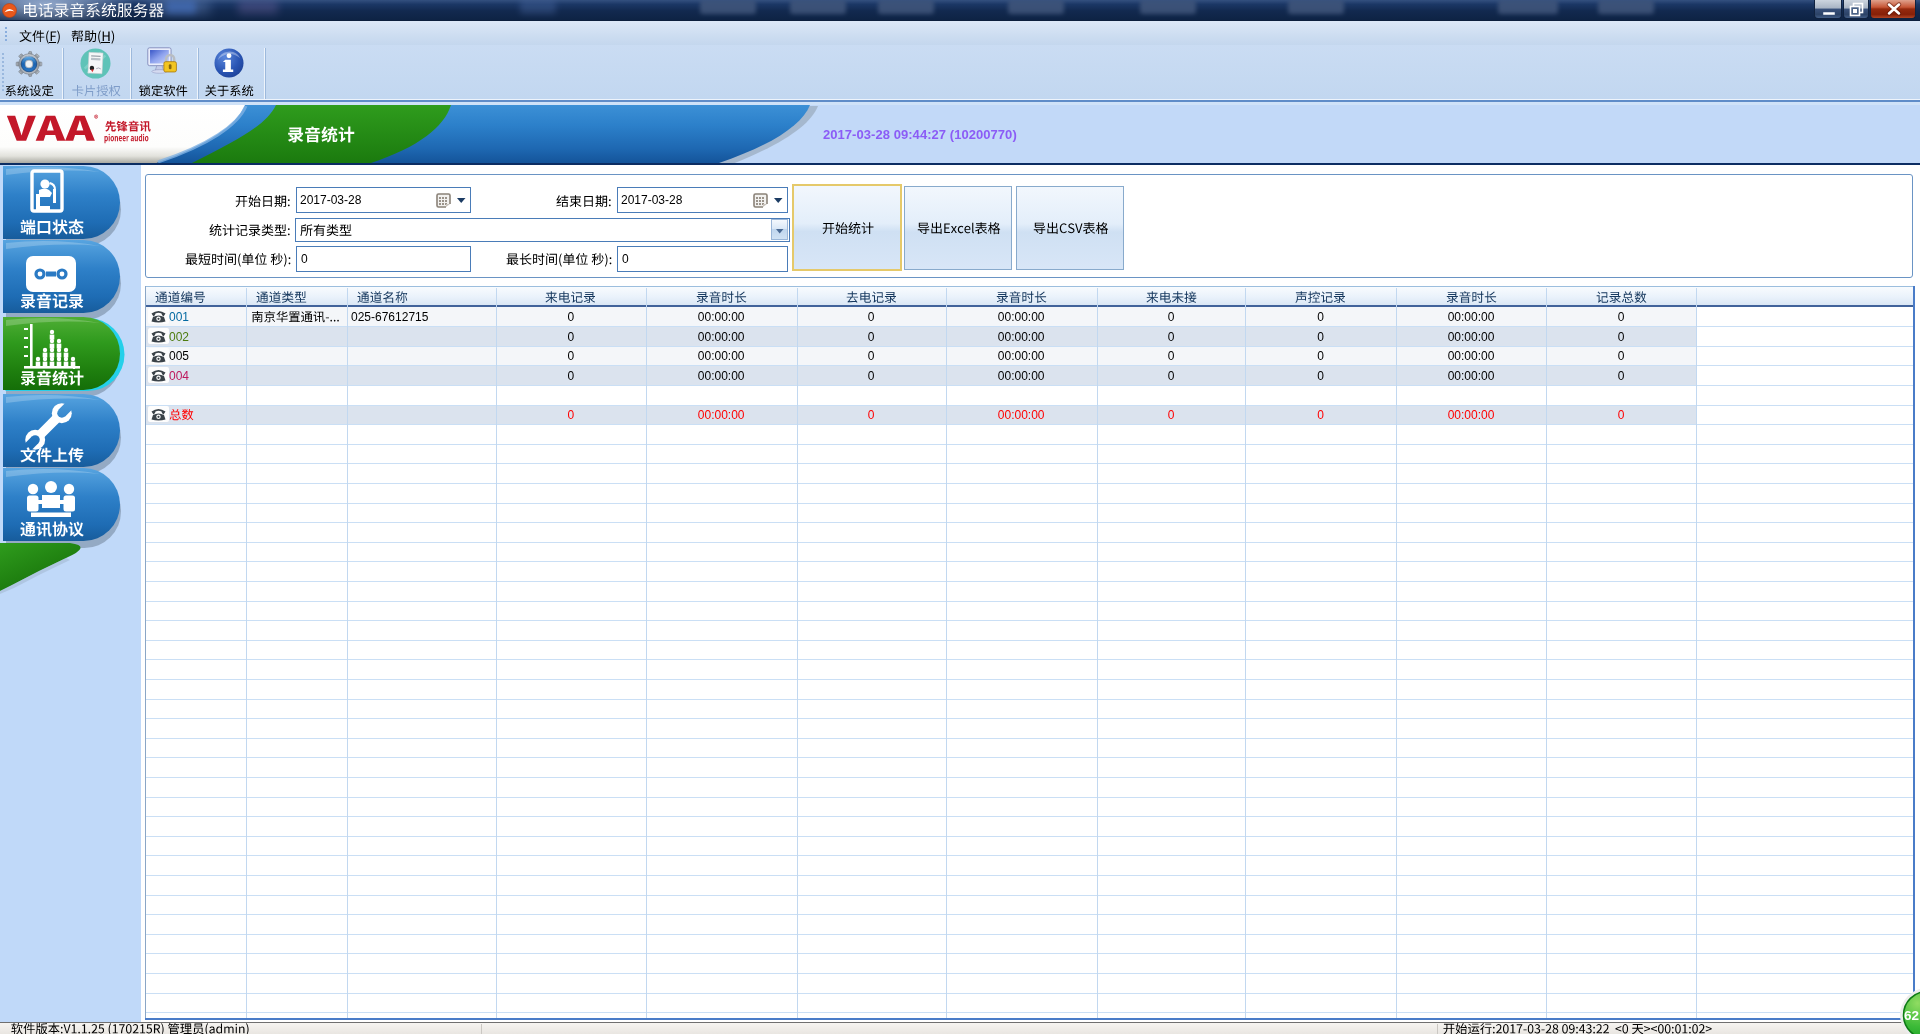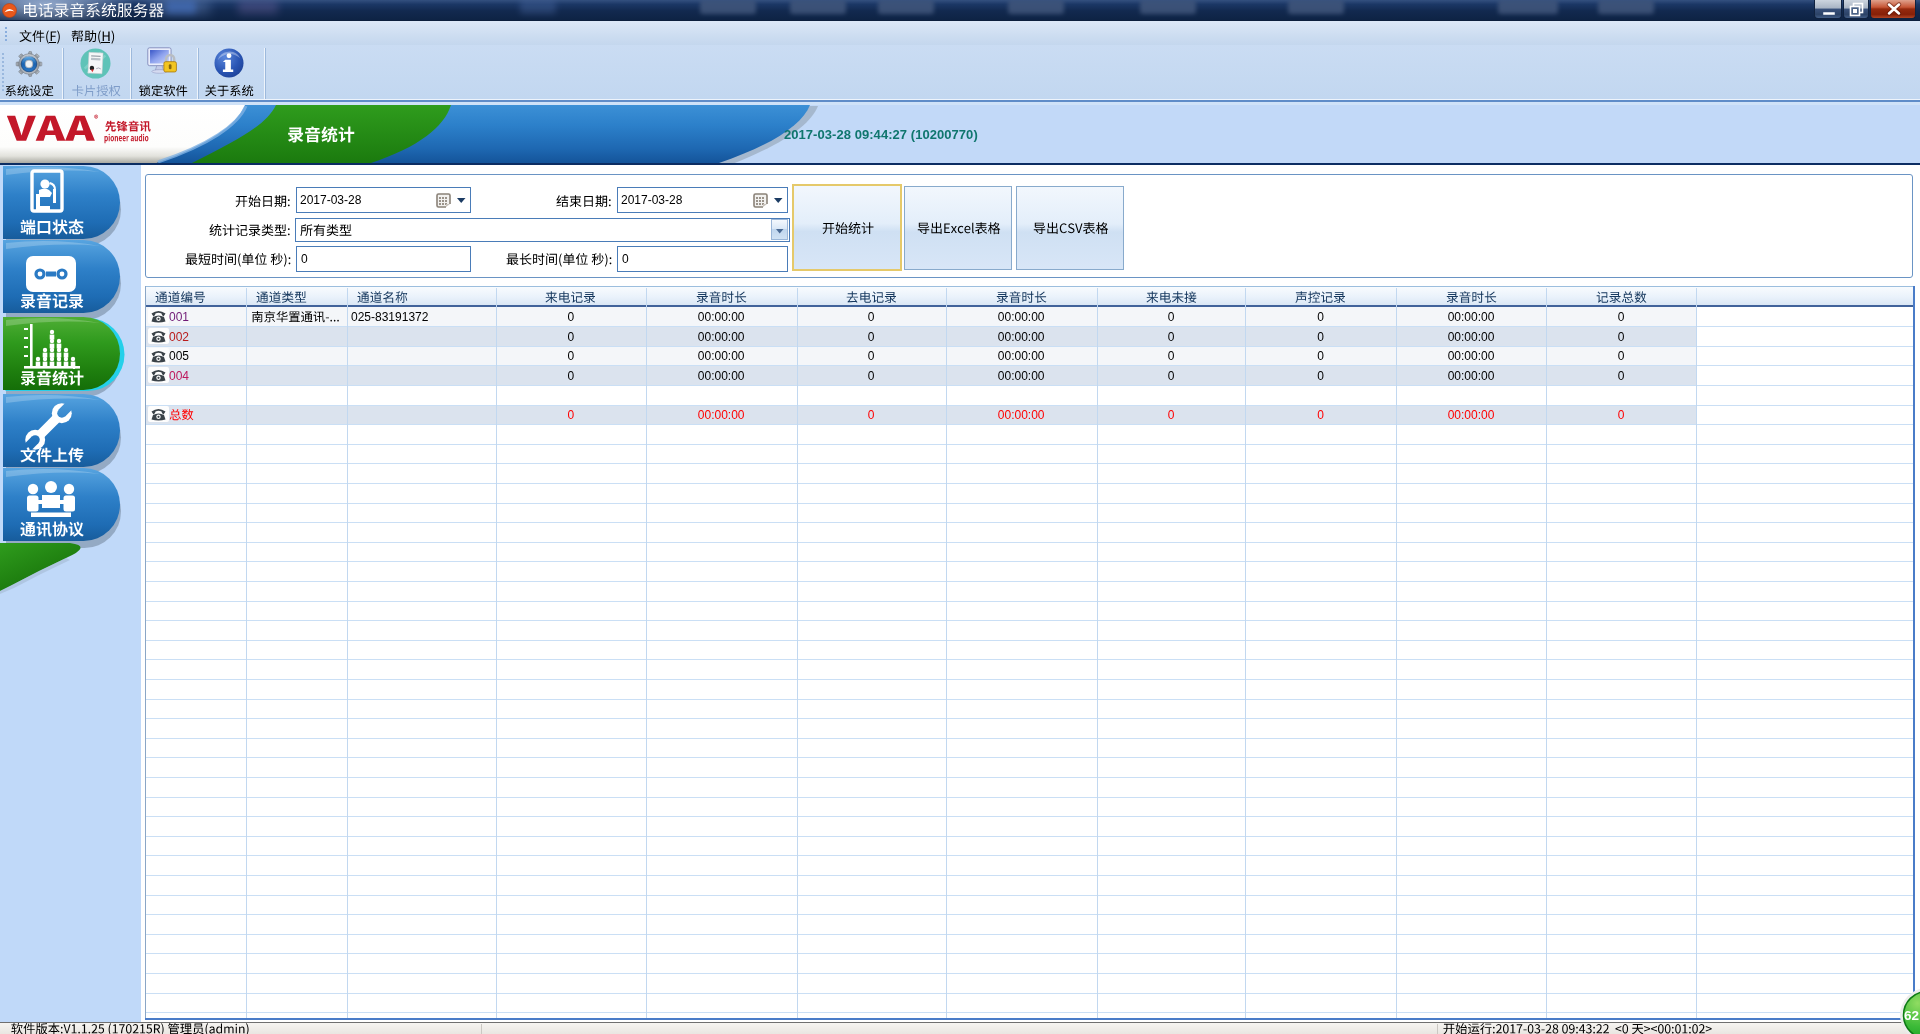--- a/index.html
+++ b/index.html
@@ -208,21 +208,21 @@
 <rect width="1920" height="58" fill="#c2d9f8"></rect>
 <path d="M812,0 C804,20 774,40 716,62 L140,62 L140,0 Z" fill="#8e9cab" opacity=".55" transform="translate(6,1)"></path>
 <path d="M245,0 L810,0 C802,20 772,40 719,58 L156,58 Z" fill="url(#bb)"></path>
 <path d="M276,0 L451,0 C444,22 419,42 371,58 L192,58 C240,34 266,20 276,0 Z" fill="url(#bg2)"></path>
 <path d="M0,0 L245,0 C237,20 208,40 156,58 L0,58 Z" fill="url(#bw)"></path>
 <path d="M246,1 C238,20 209,40 158,57" stroke="#7fb2e4" stroke-width="3" fill="none" opacity=".8"></path>
 </svg>
     <svg class="tp " style="left:287.0px;top:123.5px" width="70" height="22" viewBox="0 -17.0 70 22.1">
       <path d="M1 -8.1H16V-6.3H1ZM7.4 -7.1H9.5V-0.4Q9.5 0.3 9.3 0.7Q9.1 1.1 8.6 1.3Q8.1 1.5 7.3 1.5Q6.6 1.6 5.7 1.6Q5.6 1.2 5.4 0.7Q5.2 0.2 5 -0.2Q5.4 -0.1 5.8 -0.1Q6.2 -0.1 6.6 -0.1Q6.9 -0.1 7 -0.1Q7.2 -0.1 7.3 -0.2Q7.4 -0.3 7.4 -0.4ZM9.2 -6.6Q9.8 -5.2 10.8 -4.1Q11.8 -3 13.2 -2.2Q14.6 -1.3 16.2 -0.9Q16 -0.7 15.8 -0.4Q15.5 -0.1 15.3 0.3Q15.1 0.6 14.9 0.9Q13.1 0.3 11.8 -0.7Q10.4 -1.7 9.3 -3Q8.3 -4.4 7.6 -6.1ZM13.5 -6.4 15.2 -5.1Q14.6 -4.6 14 -4.1Q13.3 -3.7 12.7 -3.2Q12 -2.8 11.5 -2.5L10.1 -3.6Q10.6 -4 11.2 -4.4Q11.9 -4.9 12.5 -5.4Q13.1 -5.9 13.5 -6.4ZM2 -5 3.3 -6.3Q3.9 -6 4.5 -5.6Q5.1 -5.3 5.6 -4.9Q6.1 -4.5 6.5 -4.2L5 -2.8Q4.7 -3.1 4.2 -3.5Q3.7 -3.9 3.1 -4.3Q2.5 -4.7 2 -5ZM0.9 -1.2Q1.8 -1.5 2.9 -2Q4.1 -2.4 5.4 -2.9Q6.8 -3.4 8 -3.9L8.5 -2.2Q7.4 -1.7 6.2 -1.2Q5.1 -0.7 4 -0.2Q2.9 0.2 2 0.6ZM2.6 -10.8H12.6V-9H2.6ZM12 -13.6H12.3L12.6 -13.7L14.3 -13.6Q14.3 -12.6 14.2 -11.4Q14.1 -10.3 14.1 -9.3Q14 -8.2 13.9 -7.2L11.7 -7.3Q11.8 -8 11.9 -8.9Q11.9 -9.7 11.9 -10.6Q12 -11.4 12 -12.1Q12 -12.8 12 -13.4ZM2.1 -13.6H12.6V-11.8H2.1Z M18.8 -13.1H32.4V-11.3H18.8ZM17.9 -9.2H33.2V-7.4H17.9ZM21.3 -3.5H29.8V-1.9H21.3ZM21.3 -0.7H29.8V1H21.3ZM20 -6.3H31.2V1.5H29.1V-4.6H22V1.5H20ZM28.1 -11.4 30.4 -10.9Q30.2 -10.5 30 -10Q29.8 -9.6 29.6 -9.2Q29.4 -8.8 29.2 -8.5L27.2 -9Q27.4 -9.3 27.6 -9.8Q27.7 -10.2 27.9 -10.6Q28 -11 28.1 -11.4ZM20.9 -10.9 22.9 -11.3Q23.2 -10.8 23.5 -10.2Q23.7 -9.6 23.8 -9.1L21.7 -8.6Q21.6 -9.1 21.4 -9.8Q21.2 -10.4 20.9 -10.9ZM24 -14.3 26.1 -14.6Q26.4 -14.2 26.7 -13.6Q26.9 -13 27 -12.6L24.8 -12.2Q24.7 -12.6 24.5 -13.2Q24.3 -13.8 24 -14.3Z M46.4 -9.3 48 -10.1Q48.5 -9.5 48.9 -8.8Q49.4 -8.1 49.8 -7.5Q50.2 -6.8 50.4 -6.2L48.7 -5.3Q48.5 -5.9 48.2 -6.6Q47.8 -7.2 47.3 -8Q46.9 -8.7 46.4 -9.3ZM40.7 -12.2H50.3V-10.4H40.7ZM45.6 -5.9H47.6V-1.1Q47.6 -0.7 47.6 -0.6Q47.7 -0.5 47.9 -0.5Q47.9 -0.5 48 -0.5Q48.1 -0.5 48.3 -0.5Q48.4 -0.5 48.4 -0.5Q48.6 -0.5 48.7 -0.7Q48.7 -0.8 48.8 -1.4Q48.8 -1.9 48.8 -3Q49.1 -2.8 49.6 -2.5Q50.2 -2.3 50.5 -2.2Q50.5 -0.9 50.3 -0.1Q50.1 0.6 49.7 0.9Q49.3 1.2 48.6 1.2Q48.5 1.2 48.4 1.2Q48.2 1.2 48 1.2Q47.9 1.2 47.7 1.2Q47.6 1.2 47.5 1.2Q46.7 1.2 46.3 1Q45.9 0.8 45.7 0.3Q45.6 -0.2 45.6 -1.1ZM42.4 -5.8H44.4Q44.3 -4.5 44.2 -3.4Q44 -2.2 43.6 -1.3Q43.3 -0.4 42.6 0.4Q41.9 1.1 40.7 1.6Q40.6 1.4 40.4 1Q40.2 0.7 39.9 0.4Q39.7 0.1 39.4 -0.1Q40.4 -0.5 41 -1Q41.5 -1.6 41.8 -2.3Q42.1 -3 42.2 -3.9Q42.3 -4.8 42.4 -5.8ZM40.9 -5.6 40.9 -7.1 41.9 -7.7 48.3 -8.2Q48.3 -7.8 48.4 -7.4Q48.5 -6.9 48.5 -6.6Q46.7 -6.4 45.4 -6.3Q44.2 -6.1 43.4 -6Q42.6 -5.9 42.1 -5.9Q41.6 -5.8 41.4 -5.7Q41.1 -5.7 40.9 -5.6ZM43.9 -14 45.8 -14.5Q46 -14.1 46.3 -13.5Q46.5 -12.9 46.6 -12.5L44.6 -12Q44.5 -12.4 44.3 -13Q44.1 -13.5 43.9 -14ZM40.9 -5.6Q40.9 -5.8 40.8 -6.2Q40.7 -6.6 40.5 -7Q40.4 -7.3 40.3 -7.5Q40.6 -7.6 41 -7.7Q41.3 -7.9 41.6 -8.1Q41.7 -8.3 42.1 -8.7Q42.4 -9.1 42.9 -9.7Q43.3 -10.2 43.7 -10.7Q44 -11.2 44.3 -11.6H46.7Q46.3 -11.1 45.8 -10.4Q45.4 -9.8 44.9 -9.1Q44.4 -8.4 43.9 -7.8Q43.4 -7.3 43 -6.8Q43 -6.8 42.8 -6.8Q42.6 -6.7 42.3 -6.5Q42 -6.4 41.7 -6.2Q41.4 -6.1 41.1 -5.9Q40.9 -5.7 40.9 -5.6ZM35.1 -2.9Q35.1 -3.1 35 -3.4Q34.9 -3.8 34.7 -4.1Q34.6 -4.5 34.5 -4.8Q34.8 -4.8 35.1 -5.1Q35.4 -5.4 35.8 -5.9Q36 -6.1 36.4 -6.6Q36.8 -7.1 37.3 -7.8Q37.8 -8.5 38.3 -9.4Q38.7 -10.2 39.1 -11L40.9 -9.9Q40 -8.3 38.8 -6.7Q37.7 -5.1 36.5 -3.9V-3.9Q36.5 -3.9 36.3 -3.8Q36.1 -3.7 35.8 -3.5Q35.5 -3.4 35.3 -3.2Q35.1 -3 35.1 -2.9ZM35.1 -2.9 35 -4.6 35.8 -5.2 40.4 -6.1Q40.3 -5.7 40.3 -5.2Q40.3 -4.6 40.4 -4.3Q38.8 -4 37.9 -3.7Q36.9 -3.5 36.4 -3.4Q35.9 -3.2 35.6 -3.1Q35.3 -3 35.1 -2.9ZM35 -7Q35 -7.2 34.9 -7.6Q34.7 -8 34.6 -8.4Q34.4 -8.8 34.3 -9.1Q34.6 -9.1 34.8 -9.4Q35.1 -9.7 35.3 -10.1Q35.5 -10.3 35.7 -10.7Q36 -11.2 36.3 -11.8Q36.6 -12.4 36.9 -13.2Q37.1 -13.9 37.4 -14.6L39.4 -13.7Q39.1 -12.7 38.5 -11.7Q38 -10.7 37.4 -9.8Q36.8 -8.9 36.2 -8.1V-8.1Q36.2 -8.1 36 -8Q35.8 -7.9 35.6 -7.7Q35.4 -7.5 35.2 -7.3Q35 -7.2 35 -7ZM35 -7 35 -8.5 35.8 -9.1 38.7 -9.3Q38.6 -8.9 38.5 -8.4Q38.5 -7.9 38.5 -7.6Q37.5 -7.5 36.9 -7.4Q36.3 -7.3 35.9 -7.3Q35.6 -7.2 35.4 -7.2Q35.2 -7.1 35 -7ZM34.6 -1.2Q35.3 -1.4 36.2 -1.7Q37.2 -2 38.2 -2.4Q39.3 -2.7 40.3 -3.1L40.7 -1.4Q39.3 -0.8 37.8 -0.2Q36.3 0.4 35.1 0.9Z M53 -13 54.3 -14.3Q54.7 -13.9 55.3 -13.5Q55.8 -13 56.3 -12.6Q56.8 -12.1 57.1 -11.8L55.8 -10.3Q55.5 -10.6 55 -11.1Q54.5 -11.6 54 -12.1Q53.4 -12.6 53 -13ZM54.2 1.4 53.7 -0.5 54.2 -1.2 57.9 -3.8Q58 -3.5 58.1 -3.2Q58.2 -2.8 58.4 -2.5Q58.5 -2.2 58.6 -2Q57.3 -1 56.5 -0.4Q55.7 0.2 55.2 0.5Q54.8 0.9 54.5 1.1Q54.3 1.3 54.2 1.4ZM51.7 -9.2H55.4V-7.2H51.7ZM57.2 -9.1H67.4V-7H57.2ZM61.3 -14.4H63.5V1.5H61.3ZM54.2 1.4Q54.1 1.2 53.9 0.8Q53.8 0.5 53.6 0.1Q53.4 -0.2 53.2 -0.5Q53.5 -0.7 53.8 -1.1Q54.1 -1.5 54.1 -2V-9.2H56.2V-0.5Q56.2 -0.5 56 -0.4Q55.8 -0.3 55.5 -0Q55.2 0.2 54.9 0.4Q54.6 0.7 54.4 1Q54.2 1.2 54.2 1.4Z" fill="#ffffff"></path>
     </svg>
-    <div style="position:absolute;left:784px;top:127px;font:bold 13px 'Liberation Sans',sans-serif;letter-spacing:.05px;color:#0f766e">2017-03-28 09:44:27 (10200770)</div>
+    <div style="position:absolute;left:823px;top:127px;font:bold 13px 'Liberation Sans',sans-serif;letter-spacing:.05px;color:#8b5cf6">2017-03-28 09:44:27 (10200770)</div>
     <svg class="tp " style="left:6.5px;top:107.0px" width="90" height="44" viewBox="0 -34.0 90 44.2">
       <path d="M9.5 0 -0.4 -25.3H8L11.7 -13.8Q12.5 -11.7 13 -9.8Q13.6 -7.8 14.3 -5.7H14.5Q15.2 -7.8 15.8 -9.8Q16.4 -11.7 17.1 -13.8L20.8 -25.3H28.8L19 0Z M28.6 0 38.8 -25.3H48.2L58.4 0H50.1L46 -12.6Q45.4 -14.6 44.7 -16.7Q44.1 -18.8 43.4 -20.8H43.2Q42.7 -18.8 42 -16.7Q41.3 -14.6 40.7 -12.6L36.6 0ZM35.5 -5.8V-10.5H51.4V-5.8Z M58.2 0 68.4 -25.3H77.9L88.1 0H79.8L75.7 -12.6Q75 -14.6 74.4 -16.7Q73.8 -18.8 73.1 -20.8H72.9Q72.3 -18.8 71.7 -16.7Q71 -14.6 70.4 -12.6L66.3 0ZM65.2 -5.8V-10.5H81.1V-5.8Z" fill="#c3182a"></path>
     </svg>
     <svg class="tp " style="left:93.5px;top:112.5px" width="6" height="11" viewBox="0 -8.5 6 11.1">
       <path d="M2.2 -3Q1.7 -3 1.2 -3.3Q0.8 -3.5 0.5 -4Q0.3 -4.4 0.3 -5Q0.3 -5.5 0.5 -6Q0.8 -6.4 1.2 -6.6Q1.7 -6.9 2.2 -6.9Q2.7 -6.9 3.1 -6.6Q3.5 -6.4 3.8 -6Q4.1 -5.5 4.1 -5Q4.1 -4.4 3.8 -4Q3.5 -3.5 3.1 -3.3Q2.7 -3 2.2 -3ZM2.2 -3.5Q2.6 -3.5 2.9 -3.6Q3.2 -3.8 3.4 -4.2Q3.6 -4.5 3.6 -5Q3.6 -5.4 3.4 -5.7Q3.2 -6.1 2.9 -6.3Q2.6 -6.5 2.2 -6.5Q1.8 -6.5 1.5 -6.3Q1.1 -6.1 1 -5.7Q0.8 -5.4 0.8 -5Q0.8 -4.5 1 -4.2Q1.1 -3.8 1.5 -3.6Q1.8 -3.5 2.2 -3.5ZM1.4 -4V-5.9H2.2Q2.6 -5.9 2.8 -5.8Q3 -5.6 3 -5.3Q3 -5.1 2.9 -5Q2.8 -4.8 2.7 -4.8L3.1 -4H2.5L2.2 -4.6H1.9V-4ZM1.9 -5H2.1Q2.3 -5 2.4 -5.1Q2.5 -5.1 2.5 -5.3Q2.5 -5.4 2.4 -5.5Q2.3 -5.5 2.1 -5.5H1.9Z" fill="#c3182a"></path>
     </svg>
     <svg class="tp " style="left:104.0px;top:118.6px" width="50" height="15" viewBox="0 -11.9 50 15.5">
       <path d="M6.7 -4.1H8.2V-0.9Q8.2 -0.6 8.2 -0.5Q8.3 -0.5 8.6 -0.5Q8.7 -0.5 8.8 -0.5Q8.9 -0.5 9.1 -0.5Q9.3 -0.5 9.4 -0.5Q9.5 -0.5 9.6 -0.5Q9.8 -0.5 9.9 -0.6Q10 -0.7 10 -1Q10.1 -1.4 10.1 -2.1Q10.2 -2 10.5 -1.9Q10.7 -1.8 11 -1.7Q11.2 -1.6 11.4 -1.5Q11.3 -0.6 11.2 -0.1Q11 0.5 10.6 0.7Q10.3 0.9 9.8 0.9Q9.7 0.9 9.5 0.9Q9.3 0.9 9.1 0.9Q8.8 0.9 8.7 0.9Q8.5 0.9 8.4 0.9Q7.7 0.9 7.3 0.7Q7 0.6 6.8 0.2Q6.7 -0.2 6.7 -0.9ZM0.7 -5.2H11.3V-3.8H0.7ZM2.6 -8.5H10.3V-7.1H2.6ZM3.5 -4.1H5Q4.9 -3.3 4.7 -2.5Q4.6 -1.7 4.2 -1.1Q3.8 -0.4 3.1 0.2Q2.4 0.7 1.4 1.1Q1.3 0.9 1.1 0.7Q1 0.5 0.8 0.2Q0.6 0 0.5 -0.1Q1.4 -0.4 2 -0.9Q2.6 -1.3 2.9 -1.8Q3.2 -2.3 3.3 -2.9Q3.4 -3.5 3.5 -4.1ZM2.6 -9.9 4.1 -9.7Q3.9 -9 3.6 -8.2Q3.3 -7.4 3 -6.7Q2.7 -6 2.3 -5.5Q2.1 -5.6 1.9 -5.7Q1.6 -5.8 1.4 -6Q1.2 -6.1 1 -6.1Q1.4 -6.6 1.7 -7.3Q2 -7.9 2.2 -8.6Q2.5 -9.3 2.6 -9.9ZM5.2 -10.1H6.7V-4.8H5.2Z M17.2 -2.7H22.4V-1.7H17.2ZM16.6 -1.2H23.1V-0.1H16.6ZM17 -4.2H22.6V-3.2H17ZM19.1 -4.9H20.5V1.1H19.1ZM18.9 -9H21.6V-7.9H18.3ZM21.3 -9H21.5L21.8 -9L22.6 -8.6Q22.2 -7.7 21.6 -7Q21 -6.3 20.3 -5.8Q19.5 -5.2 18.6 -4.9Q17.7 -4.5 16.8 -4.2Q16.7 -4.5 16.5 -4.8Q16.3 -5.1 16.1 -5.3Q17 -5.5 17.8 -5.8Q18.6 -6.1 19.3 -6.5Q19.9 -7 20.5 -7.5Q21 -8.1 21.3 -8.8ZM18.7 -8Q19.2 -7.4 19.9 -6.9Q20.7 -6.3 21.6 -6Q22.6 -5.6 23.6 -5.4Q23.5 -5.2 23.3 -5Q23.2 -4.8 23 -4.6Q22.9 -4.4 22.8 -4.2Q21.7 -4.5 20.7 -5Q19.7 -5.5 19 -6.1Q18.2 -6.8 17.6 -7.6ZM18.9 -10.1 20.1 -9.7Q19.6 -8.7 18.8 -7.8Q18 -6.9 17.1 -6.4Q17 -6.5 16.9 -6.7Q16.7 -6.9 16.5 -7.1Q16.4 -7.3 16.3 -7.4Q17.1 -7.8 17.8 -8.6Q18.5 -9.3 18.9 -10.1ZM13.5 -10.1 14.7 -9.7Q14.5 -9 14.2 -8.4Q14 -7.7 13.6 -7.1Q13.2 -6.4 12.8 -6Q12.8 -6.1 12.7 -6.4Q12.5 -6.7 12.4 -6.9Q12.3 -7.2 12.2 -7.4Q12.6 -7.9 12.9 -8.6Q13.3 -9.3 13.5 -10.1ZM13.7 -9H16.5V-7.7H13.5ZM13.9 1 13.6 -0.3 14 -0.8 16.4 -2.4Q16.5 -2.1 16.6 -1.7Q16.7 -1.4 16.8 -1.1Q15.9 -0.6 15.4 -0.2Q14.9 0.2 14.6 0.4Q14.3 0.6 14.2 0.8Q14 0.9 13.9 1ZM13.2 -6.7H16.2V-5.5H13.2ZM12.5 -4.3H16.5V-3H12.5ZM13.9 1Q13.9 0.8 13.8 0.6Q13.7 0.4 13.5 0.1Q13.4 -0.1 13.3 -0.2Q13.5 -0.4 13.7 -0.6Q13.9 -0.9 13.9 -1.3V-6.5H15.2V-0.3Q15.2 -0.3 15 -0.1Q14.8 -0 14.6 0.2Q14.3 0.4 14.1 0.6Q13.9 0.8 13.9 1Z M25.1 -9.1H34.6V-7.9H25.1ZM24.4 -6.4H35.1V-5.1H24.4ZM26.8 -2.4H32.7V-1.4H26.8ZM26.8 -0.5H32.7V0.7H26.8ZM25.9 -4.4H33.8V1.1H32.3V-3.2H27.3V1.1H25.9ZM31.6 -8 33.2 -7.7Q33 -7.3 32.9 -7Q32.7 -6.7 32.6 -6.5Q32.5 -6.2 32.3 -6L31 -6.3Q31.1 -6.5 31.2 -6.8Q31.3 -7.1 31.4 -7.4Q31.5 -7.7 31.6 -8ZM26.5 -7.7 27.9 -7.9Q28.2 -7.6 28.3 -7.1Q28.5 -6.7 28.6 -6.4L27.1 -6Q27 -6.4 26.9 -6.8Q26.7 -7.3 26.5 -7.7ZM28.7 -10 30.2 -10.2Q30.4 -9.9 30.6 -9.5Q30.7 -9.1 30.8 -8.8L29.2 -8.5Q29.2 -8.8 29 -9.3Q28.9 -9.7 28.7 -10Z M36.7 -9.1 37.7 -9.9Q38 -9.6 38.3 -9.3Q38.6 -9 38.9 -8.6Q39.2 -8.3 39.4 -8L38.4 -7.1Q38.2 -7.4 37.9 -7.7Q37.6 -8.1 37.3 -8.4Q37 -8.8 36.7 -9.1ZM37.6 0.9 37.3 -0.5 37.5 -0.9 39.9 -2.9Q40 -2.6 40.1 -2.3Q40.3 -1.9 40.4 -1.7Q39.6 -1 39.1 -0.6Q38.6 -0.1 38.3 0.2Q38 0.4 37.8 0.6Q37.7 0.7 37.6 0.9ZM36.1 -6.5H38.4V-5.1H36.1ZM37.6 0.9Q37.6 0.7 37.4 0.5Q37.3 0.2 37.2 -0Q37 -0.2 36.9 -0.4Q37.1 -0.5 37.3 -0.8Q37.5 -1.1 37.5 -1.5V-6.5H38.9V-0.5Q38.9 -0.5 38.8 -0.4Q38.7 -0.3 38.5 -0.2Q38.3 -0 38.1 0.2Q37.9 0.3 37.7 0.5Q37.6 0.7 37.6 0.9ZM39.8 -5.3H44.2V-4H39.8ZM44.5 -9.5H45.9Q45.9 -8.5 45.9 -7.5Q45.9 -6.4 45.9 -5.4Q45.9 -4.4 45.9 -3.6Q45.9 -2.7 46 -2Q46.1 -1.3 46.2 -0.9Q46.3 -0.5 46.4 -0.5Q46.4 -0.5 46.5 -0.7Q46.5 -1 46.5 -1.3Q46.6 -1.7 46.6 -2.1Q46.7 -1.9 46.8 -1.7Q47 -1.5 47.1 -1.3Q47.3 -1.1 47.4 -1Q47.3 -0.1 47 0.4Q46.8 0.9 46.5 1Q46.2 1.1 45.8 0.9Q45.4 0.8 45.1 0.1Q44.8 -0.5 44.7 -1.5Q44.6 -2.6 44.5 -3.8Q44.5 -5.1 44.5 -6.6Q44.5 -8 44.5 -9.5ZM39.9 -9.5H45.2V-8.2H39.9ZM41.3 -8.4H42.7V0.9H41.3Z" fill="#c3182a"></path>
     </svg>
     <svg class="tp " style="left:104.0px;top:131.6px" width="47" height="12" viewBox="0 -9.2 47 12.0">
@@ -549,43 +549,43 @@
     </svg>
     <svg style="position:absolute;left:147.5px;top:308.3px" width="21" height="16" viewBox="0 0 21 16">
 <rect x="0" y="0" width="21" height="16" rx="2" fill="#fdfdfd"></rect>
 <g fill="#3a4248">
         <path d="M3.5,5.5 Q10.5,0.5 17.5,5.5 L15.5,8.5 Q13.5,7 13.5,5.5 Q10.5,4.2 7.5,5.5 Q7.5,7 5.5,8.5 Z"></path>
 <path d="M5,9 Q10.5,5.8 16,9 L17.5,13.5 Q10.5,15.5 3.5,13.5 Z"></path>
         <circle cx="10.5" cy="10.8" r="2.2" fill="#fdfdfd"></circle>
         <circle cx="10.5" cy="10.8" r="1.1" fill="#3a4248"></circle>
       </g>
     </svg>
-    <div style="position:absolute;left:169px;top:310.1px;font:12px 'Liberation Sans',sans-serif;color:#701a75">001</div>
+    <div style="position:absolute;left:169px;top:310.1px;font:12px 'Liberation Sans',sans-serif;color:#0369a1">001</div>
     <svg class="tp " style="left:250.5px;top:309.1px" width="91" height="16" viewBox="0 -12.4 91 16.1">
       <path d="M0.7 -9.2H11.7V-8.3H0.7ZM3.3 -4.2H9.2V-3.4H3.3ZM3 -2.2H9.4V-1.4H3ZM5.7 -3.8H6.6V0.8H5.7ZM1.4 -7H10.4V-6.1H2.4V1H1.4ZM10.1 -7H11V-0.1Q11 0.3 10.9 0.5Q10.8 0.7 10.5 0.8Q10.2 0.9 9.6 1Q9.1 1 8.3 1Q8.3 0.8 8.2 0.6Q8.1 0.3 8 0.2Q8.4 0.2 8.8 0.2Q9.1 0.2 9.4 0.2Q9.7 0.2 9.8 0.2Q10 0.2 10 0.1Q10.1 0.1 10.1 -0.1ZM3.9 -5.7 4.7 -5.9Q4.9 -5.6 5.1 -5.2Q5.4 -4.8 5.5 -4.5L4.7 -4.2Q4.6 -4.5 4.4 -4.9Q4.2 -5.4 3.9 -5.7ZM7.7 -6 8.5 -5.7Q8.3 -5.2 8 -4.8Q7.7 -4.3 7.5 -3.9L6.8 -4.1Q7 -4.4 7.1 -4.7Q7.3 -5 7.5 -5.4Q7.6 -5.7 7.7 -6ZM5.7 -10.4H6.7V-6.4H5.7Z M13.2 -8.9H24V-8H13.2ZM15.6 -6.1V-4.1H21.6V-6.1ZM14.7 -7H22.6V-3.3H14.7ZM20.9 -2.1 21.6 -2.5Q22.1 -2.1 22.5 -1.7Q22.9 -1.2 23.3 -0.7Q23.7 -0.3 24 0.1L23.2 0.6Q23 0.3 22.6 -0.2Q22.2 -0.7 21.7 -1.2Q21.3 -1.7 20.9 -2.1ZM18.2 -3.6H19.1V-0.1Q19.1 0.3 19 0.5Q18.9 0.8 18.6 0.9Q18.2 1 17.7 1Q17.2 1 16.3 1Q16.3 0.8 16.2 0.6Q16.1 0.3 16 0.1Q16.4 0.1 16.8 0.1Q17.2 0.1 17.5 0.1Q17.8 0.1 17.9 0.1Q18 0.1 18.1 0.1Q18.2 0 18.2 -0.1ZM15.3 -2.5 16.2 -2.2Q15.7 -1.5 15.1 -0.7Q14.4 0.1 13.7 0.6Q13.6 0.5 13.4 0.3Q13.2 0.1 13 0Q13.5 -0.3 13.9 -0.7Q14.3 -1.2 14.7 -1.6Q15.1 -2.1 15.3 -2.5ZM17.5 -10.2 18.4 -10.5Q18.7 -10.1 19 -9.6Q19.3 -9.1 19.5 -8.7L18.5 -8.4Q18.4 -8.8 18.1 -9.3Q17.8 -9.8 17.5 -10.2Z M35.4 -9.6 36.1 -8.9Q35.3 -8.4 34.2 -7.9Q33.1 -7.5 31.9 -7.1Q30.7 -6.7 29.6 -6.4Q29.5 -6.6 29.4 -6.8Q29.3 -7 29.2 -7.1Q30.1 -7.4 31 -7.6Q31.8 -7.9 32.7 -8.2Q33.5 -8.5 34.2 -8.9Q34.9 -9.2 35.4 -9.6ZM31.4 -10.2H32.3V-5.8Q32.3 -5.5 32.4 -5.4Q32.5 -5.3 33 -5.3Q33.1 -5.3 33.4 -5.3Q33.6 -5.3 34 -5.3Q34.3 -5.3 34.6 -5.3Q34.9 -5.3 35 -5.3Q35.3 -5.3 35.4 -5.4Q35.5 -5.6 35.5 -5.8Q35.6 -6.1 35.6 -6.7Q35.8 -6.6 36 -6.5Q36.3 -6.4 36.5 -6.4Q36.4 -5.6 36.3 -5.2Q36.1 -4.8 35.9 -4.7Q35.6 -4.5 35.1 -4.5Q35 -4.5 34.8 -4.5Q34.6 -4.5 34.3 -4.5Q34 -4.5 33.7 -4.5Q33.4 -4.5 33.2 -4.5Q33 -4.5 32.9 -4.5Q32.3 -4.5 32 -4.6Q31.6 -4.8 31.5 -5Q31.4 -5.3 31.4 -5.8ZM28.8 -10.4 29.7 -10.1Q29.3 -9.4 28.7 -8.7Q28.1 -8 27.4 -7.4Q26.7 -6.7 26.1 -6.3Q26 -6.4 25.9 -6.5Q25.7 -6.6 25.6 -6.8Q25.5 -6.9 25.4 -7Q26 -7.4 26.7 -7.9Q27.3 -8.5 27.9 -9.1Q28.4 -9.8 28.8 -10.4ZM27.6 -8.4 28.2 -9.1 28.5 -9V-4.2H27.6ZM30.5 -4.2H31.5V1H30.5ZM25.4 -2.7H36.6V-1.8H25.4Z M45.3 -9.3V-8.2H47.4V-9.3ZM42.4 -9.3V-8.2H44.4V-9.3ZM39.5 -9.3V-8.2H41.5V-9.3ZM38.6 -9.9H48.3V-7.5H38.6ZM38 -6.8H48.6V-6H38ZM42.9 -7.7 43.8 -7.7Q43.7 -7 43.6 -6.3Q43.4 -5.6 43.3 -5H42.4Q42.5 -5.4 42.6 -5.8Q42.7 -6.3 42.7 -6.8Q42.8 -7.3 42.9 -7.7ZM37.9 -0.1H48.9V0.6H37.9ZM40 -4H46.8V-3.4H40ZM40.1 -2.7H46.7V-2.1H40.1ZM40.1 -1.4H46.8V-0.8H40.1ZM39.6 -5.3H47.2V0.3H46.3V-4.7H40.4V0.3H39.6Z M52.8 -5.8V-1.1H51.9V-4.9H50.1V-5.8ZM50.4 -9.4 51 -9.9Q51.4 -9.6 51.8 -9.3Q52.2 -8.9 52.6 -8.5Q53 -8.2 53.2 -7.9L52.5 -7.3Q52.3 -7.5 51.9 -7.9Q51.6 -8.3 51.2 -8.7Q50.8 -9.1 50.4 -9.4ZM55.2 -8.4 55.8 -8.9Q56.4 -8.7 57 -8.4Q57.7 -8.1 58.3 -7.8Q58.9 -7.6 59.3 -7.3L58.7 -6.7Q58.3 -7 57.7 -7.2Q57.1 -7.5 56.5 -7.8Q55.8 -8.1 55.2 -8.4ZM54.1 -7.3H60.5V-6.6H55V-0.9H54.1ZM60.1 -7.3H61V-1.8Q61 -1.5 60.9 -1.3Q60.8 -1.1 60.5 -1Q60.3 -0.9 59.9 -0.9Q59.5 -0.9 58.9 -0.9Q58.8 -1 58.8 -1.2Q58.7 -1.5 58.6 -1.6Q59 -1.6 59.4 -1.6Q59.8 -1.6 59.9 -1.6Q60 -1.6 60 -1.7Q60.1 -1.7 60.1 -1.8ZM54.1 -10H60.3V-9.2H54.1ZM54.6 -5.5H60.4V-4.8H54.6ZM54.6 -3.7H60.4V-2.9H54.6ZM57.1 -7H57.9V-0.9H57.1ZM60 -10H60.2L60.4 -10L61 -9.6Q60.3 -9 59.5 -8.4Q58.6 -7.8 57.8 -7.5Q57.7 -7.6 57.5 -7.8Q57.4 -7.9 57.3 -8Q57.8 -8.2 58.3 -8.5Q58.8 -8.8 59.3 -9.2Q59.7 -9.5 60 -9.8ZM52.3 -1.5Q52.6 -1.5 52.9 -1.2Q53.2 -1 53.7 -0.7Q54.4 -0.3 55.2 -0.2Q56 -0.1 57 -0.1Q57.5 -0.1 58.2 -0.1Q58.8 -0.1 59.4 -0.2Q60 -0.2 60.6 -0.2Q61.1 -0.3 61.6 -0.3Q61.6 -0.2 61.5 -0Q61.5 0.1 61.4 0.3Q61.4 0.5 61.4 0.6Q61 0.6 60.5 0.6Q60 0.7 59.3 0.7Q58.7 0.7 58.1 0.7Q57.5 0.7 57 0.7Q55.8 0.7 55 0.6Q54.2 0.4 53.5 0Q53.2 -0.2 52.9 -0.4Q52.5 -0.7 52.3 -0.7Q52.1 -0.7 51.9 -0.5Q51.6 -0.3 51.3 0.1Q51 0.4 50.7 0.9L50.1 0.1Q50.7 -0.6 51.3 -1Q51.9 -1.5 52.3 -1.5Z M63.4 -9.6 64.1 -10.2Q64.4 -9.9 64.7 -9.6Q65 -9.2 65.3 -8.9Q65.6 -8.6 65.8 -8.3L65.1 -7.7Q64.9 -8 64.7 -8.3Q64.4 -8.6 64 -9Q63.7 -9.3 63.4 -9.6ZM64.2 0.5 64 -0.4 64.2 -0.8 66.5 -2.5Q66.5 -2.3 66.6 -2.1Q66.7 -1.9 66.8 -1.7Q66 -1.1 65.5 -0.7Q65 -0.3 64.7 -0.1Q64.5 0.1 64.4 0.3Q64.2 0.4 64.2 0.5ZM62.5 -6.5H64.8V-5.6H62.5ZM64.2 0.5Q64.1 0.4 64 0.2Q63.9 0.1 63.9 -0.1Q63.8 -0.2 63.7 -0.3Q63.8 -0.4 64.1 -0.7Q64.3 -1 64.3 -1.4V-6.5H65.2V-0.6Q65.2 -0.6 65.1 -0.5Q65 -0.4 64.8 -0.3Q64.7 -0.2 64.5 -0Q64.4 0.1 64.3 0.2Q64.2 0.4 64.2 0.5ZM66.4 -5.3H71V-4.4H66.4ZM71.5 -9.7H72.5Q72.4 -8.4 72.4 -7.2Q72.4 -6 72.4 -4.9Q72.4 -3.8 72.5 -3Q72.5 -2.1 72.6 -1.4Q72.7 -0.8 72.8 -0.4Q73 -0.1 73.2 -0Q73.3 -0 73.3 -0.3Q73.3 -0.5 73.4 -1Q73.4 -1.4 73.4 -1.9Q73.5 -1.8 73.6 -1.7Q73.7 -1.6 73.8 -1.5Q73.9 -1.4 74 -1.3Q73.9 -0.3 73.8 0.2Q73.6 0.8 73.4 0.9Q73.1 1.1 72.8 0.9Q72.4 0.8 72.1 0.2Q71.9 -0.4 71.7 -1.4Q71.6 -2.3 71.6 -3.6Q71.5 -4.9 71.5 -6.5Q71.5 -8 71.5 -9.7ZM66.4 -9.7H72V-8.9H66.4ZM68.2 -9H69.1V0.8H68.2Z M75 -3V-3.9H78.2V-3Z M80.4 0.2Q80.1 0.2 79.8 -0.1Q79.6 -0.3 79.6 -0.7Q79.6 -1.1 79.8 -1.3Q80.1 -1.6 80.4 -1.6Q80.8 -1.6 81 -1.3Q81.2 -1.1 81.2 -0.7Q81.2 -0.3 81 -0.1Q80.8 0.2 80.4 0.2Z M83.9 0.2Q83.5 0.2 83.3 -0.1Q83.1 -0.3 83.1 -0.7Q83.1 -1.1 83.3 -1.3Q83.5 -1.6 83.9 -1.6Q84.2 -1.6 84.5 -1.3Q84.7 -1.1 84.7 -0.7Q84.7 -0.3 84.5 -0.1Q84.2 0.2 83.9 0.2Z M87.3 0.2Q87 0.2 86.7 -0.1Q86.5 -0.3 86.5 -0.7Q86.5 -1.1 86.7 -1.3Q87 -1.6 87.3 -1.6Q87.7 -1.6 87.9 -1.3Q88.1 -1.1 88.1 -0.7Q88.1 -0.3 87.9 -0.1Q87.7 0.2 87.3 0.2Z" fill="#000"></path>
     </svg>
-    <div style="position:absolute;left:351px;top:310.1px;font:12px 'Liberation Sans',sans-serif;color:#000">025-83191372</div>
+    <div style="position:absolute;left:351px;top:310.1px;font:12px 'Liberation Sans',sans-serif;color:#000">025-67612715</div>
     <div style="position:absolute;left:530.8px;top:310.1px;width:80px;text-align:center;font:12px 'Liberation Sans',sans-serif;color:#000">0</div>
     <div style="position:absolute;left:681.2px;top:310.1px;width:80px;text-align:center;font:12px 'Liberation Sans',sans-serif;color:#000">00:00:00</div>
     <div style="position:absolute;left:831.0px;top:310.1px;width:80px;text-align:center;font:12px 'Liberation Sans',sans-serif;color:#000">0</div>
     <div style="position:absolute;left:981.2px;top:310.1px;width:80px;text-align:center;font:12px 'Liberation Sans',sans-serif;color:#000">00:00:00</div>
     <div style="position:absolute;left:1131.0px;top:310.1px;width:80px;text-align:center;font:12px 'Liberation Sans',sans-serif;color:#000">0</div>
     <div style="position:absolute;left:1280.5px;top:310.1px;width:80px;text-align:center;font:12px 'Liberation Sans',sans-serif;color:#000">0</div>
     <div style="position:absolute;left:1431.0px;top:310.1px;width:80px;text-align:center;font:12px 'Liberation Sans',sans-serif;color:#000">00:00:00</div>
     <div style="position:absolute;left:1581.0px;top:310.1px;width:80px;text-align:center;font:12px 'Liberation Sans',sans-serif;color:#000">0</div>
     <svg style="position:absolute;left:147.5px;top:327.90000000000003px" width="21" height="16" viewBox="0 0 21 16">
 <rect x="0" y="0" width="21" height="16" rx="2" fill="#fdfdfd"></rect>
 <g fill="#3a4248">
         <path d="M3.5,5.5 Q10.5,0.5 17.5,5.5 L15.5,8.5 Q13.5,7 13.5,5.5 Q10.5,4.2 7.5,5.5 Q7.5,7 5.5,8.5 Z"></path>
 <path d="M5,9 Q10.5,5.8 16,9 L17.5,13.5 Q10.5,15.5 3.5,13.5 Z"></path>
         <circle cx="10.5" cy="10.8" r="2.2" fill="#fdfdfd"></circle>
         <circle cx="10.5" cy="10.8" r="1.1" fill="#3a4248"></circle>
       </g>
     </svg>
-    <div style="position:absolute;left:169px;top:329.7px;font:12px 'Liberation Sans',sans-serif;color:#b91c1c">002</div>
+    <div style="position:absolute;left:169px;top:329.7px;font:12px 'Liberation Sans',sans-serif;color:#4d7c0f">002</div>
     <div style="position:absolute;left:530.8px;top:329.7px;width:80px;text-align:center;font:12px 'Liberation Sans',sans-serif;color:#000">0</div>
     <div style="position:absolute;left:681.2px;top:329.7px;width:80px;text-align:center;font:12px 'Liberation Sans',sans-serif;color:#000">00:00:00</div>
     <div style="position:absolute;left:831.0px;top:329.7px;width:80px;text-align:center;font:12px 'Liberation Sans',sans-serif;color:#000">0</div>
     <div style="position:absolute;left:981.2px;top:329.7px;width:80px;text-align:center;font:12px 'Liberation Sans',sans-serif;color:#000">00:00:00</div>
     <div style="position:absolute;left:1131.0px;top:329.7px;width:80px;text-align:center;font:12px 'Liberation Sans',sans-serif;color:#000">0</div>
     <div style="position:absolute;left:1280.5px;top:329.7px;width:80px;text-align:center;font:12px 'Liberation Sans',sans-serif;color:#000">0</div>
     <div style="position:absolute;left:1431.0px;top:329.7px;width:80px;text-align:center;font:12px 'Liberation Sans',sans-serif;color:#000">00:00:00</div>
     <div style="position:absolute;left:1581.0px;top:329.7px;width:80px;text-align:center;font:12px 'Liberation Sans',sans-serif;color:#000">0</div>
     <svg style="position:absolute;left:147.5px;top:347.5px" width="21" height="16" viewBox="0 0 21 16">
 <rect x="0" y="0" width="21" height="16" rx="2" fill="#fdfdfd"></rect>

